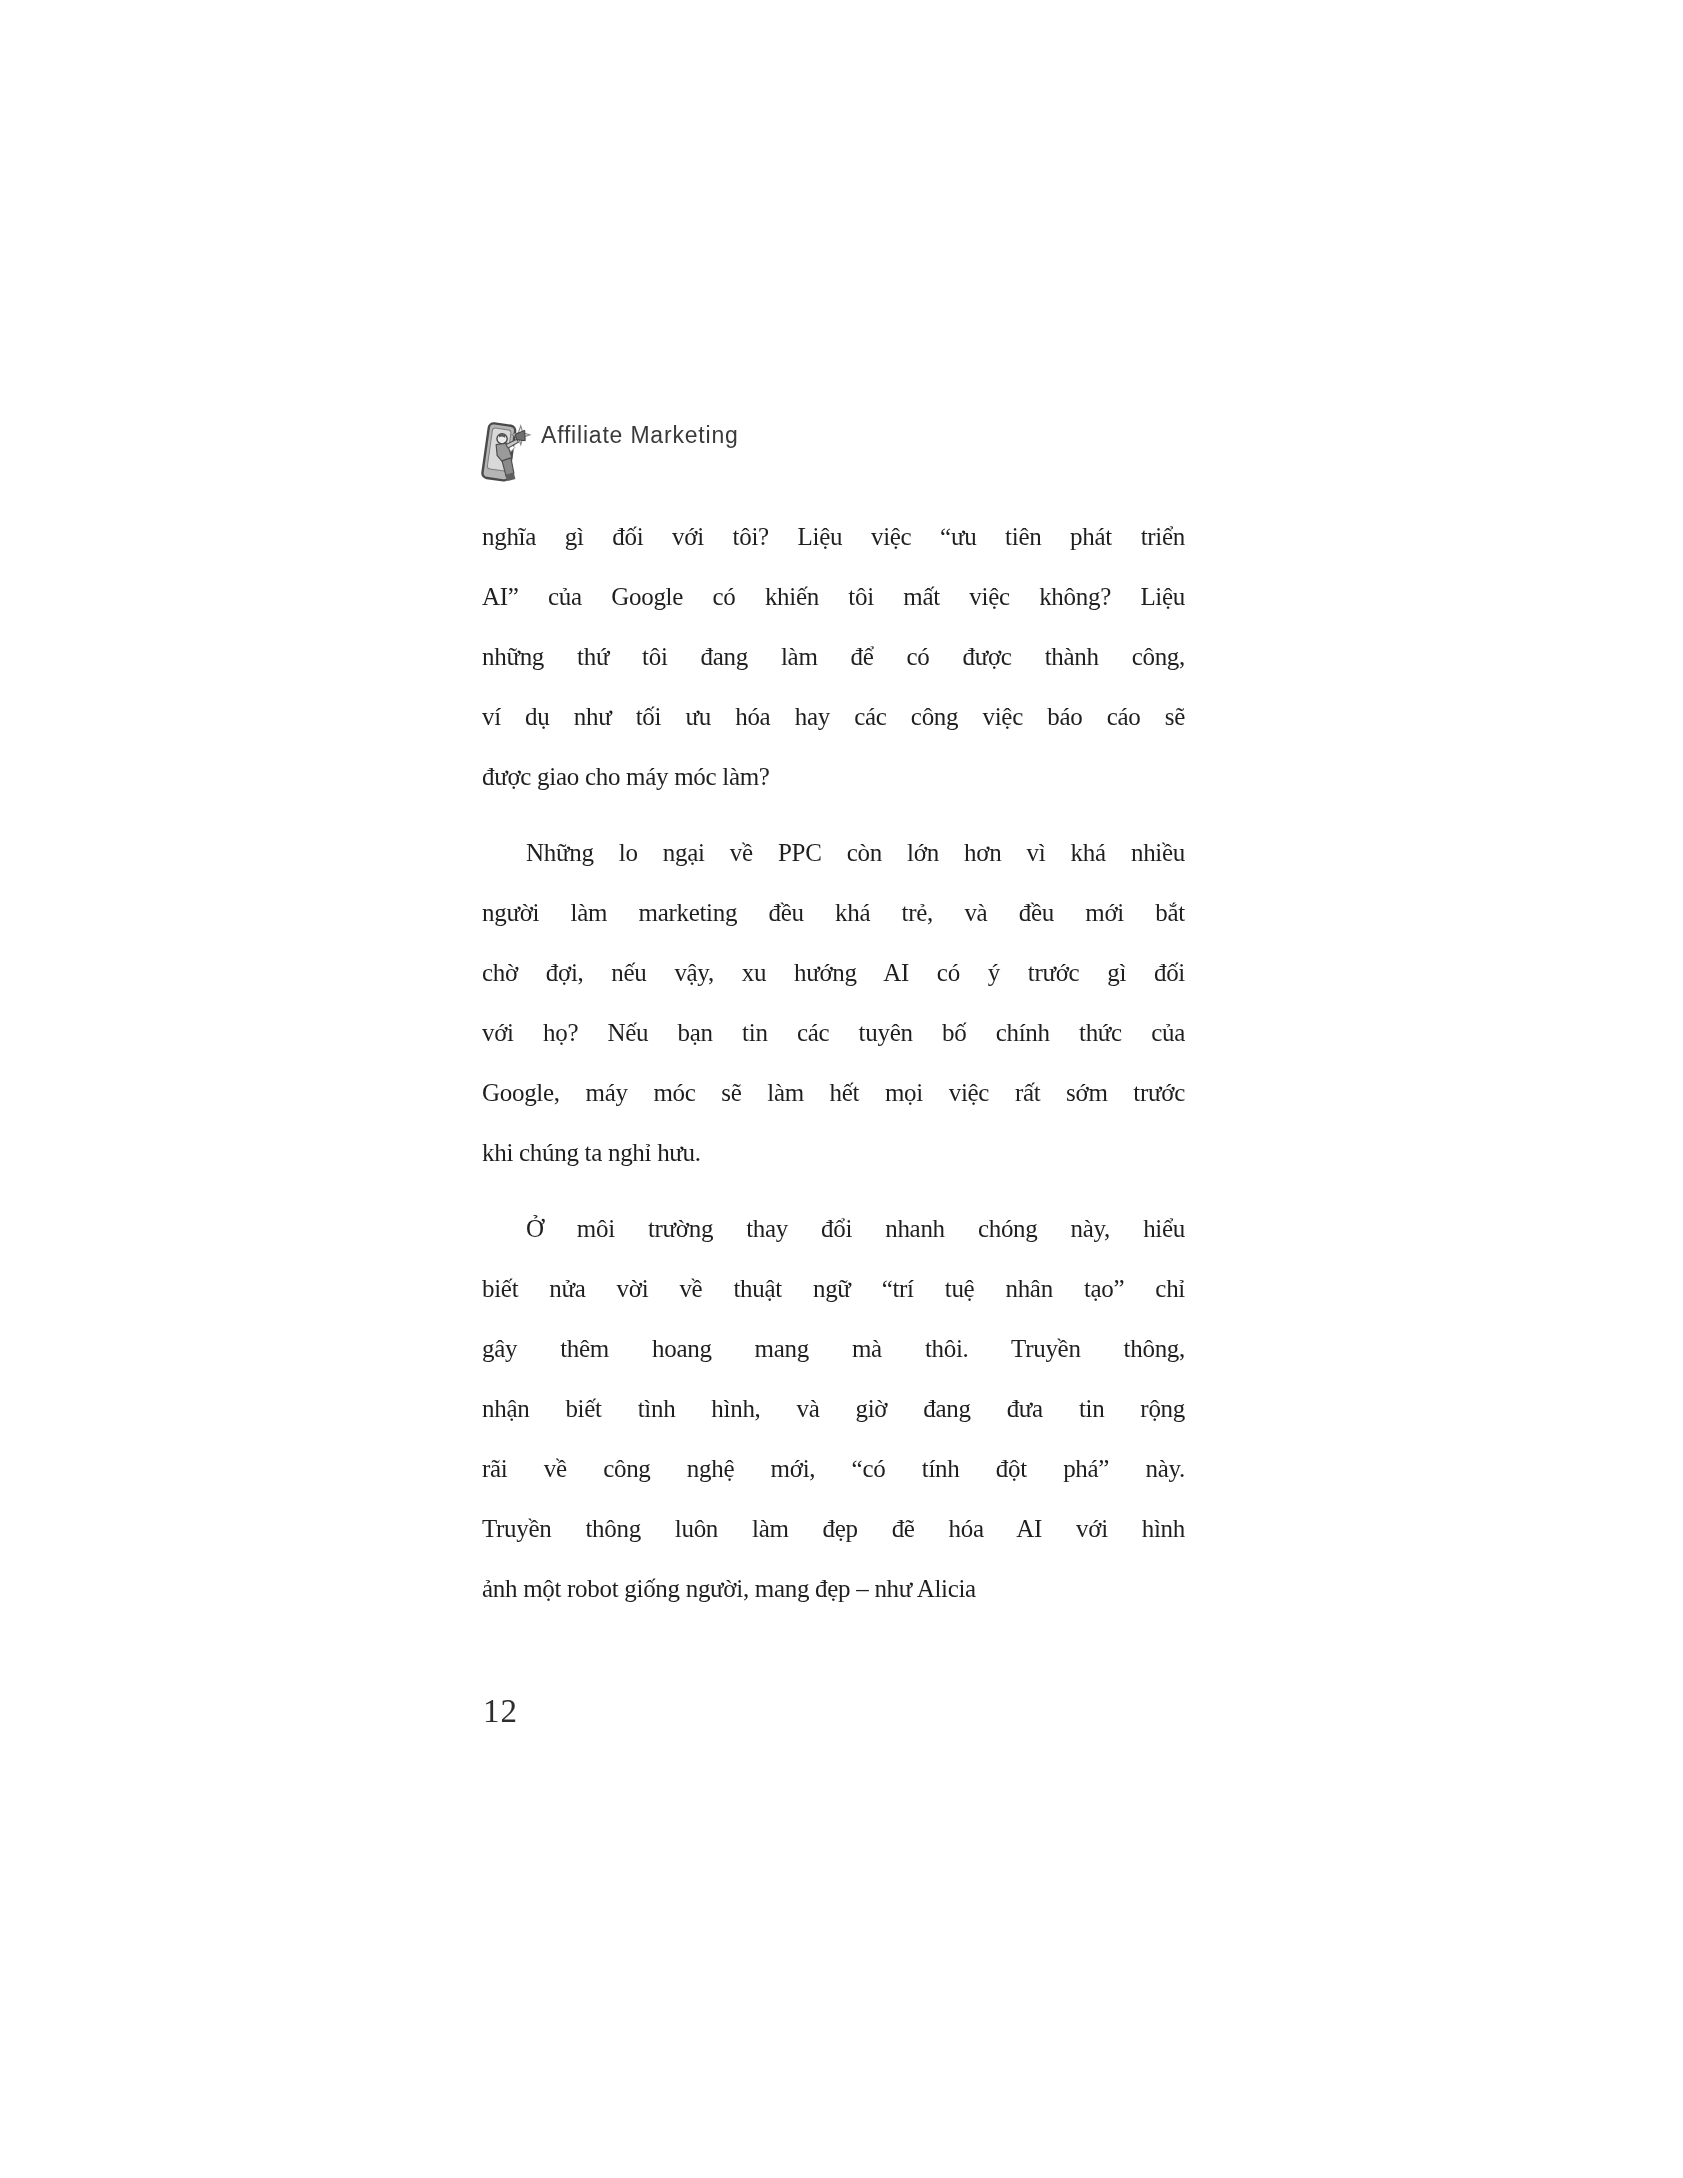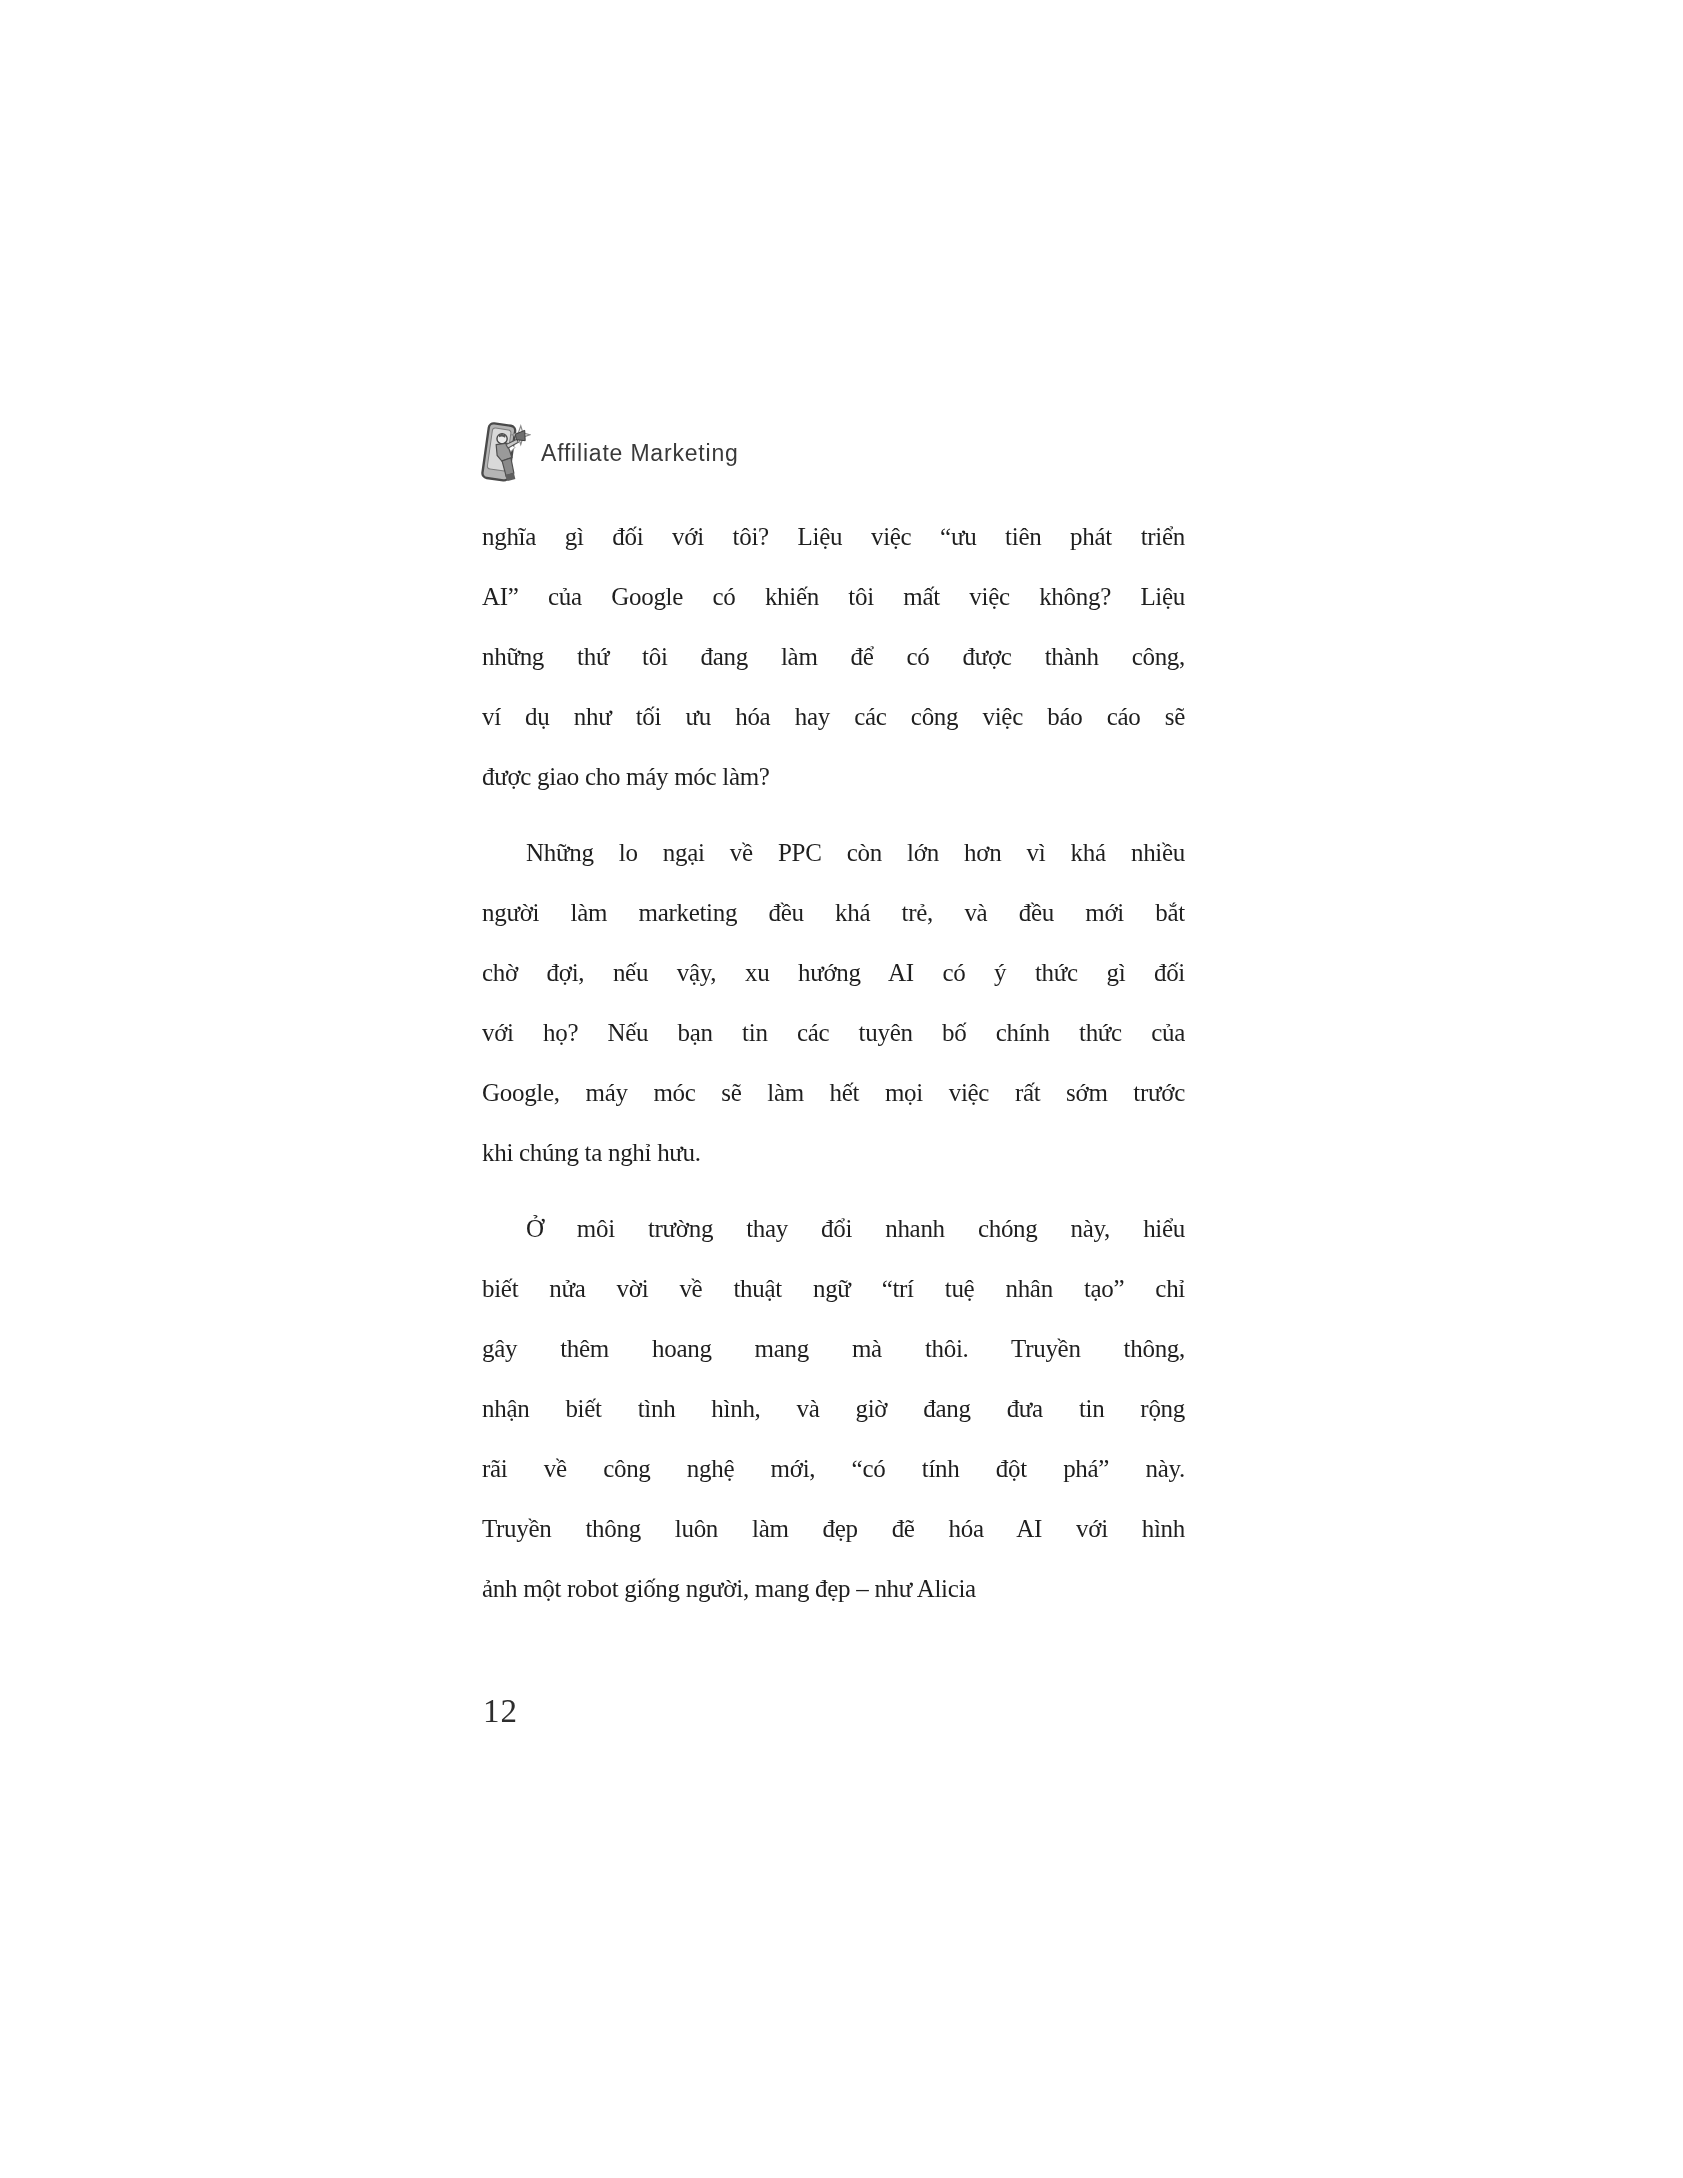--- a/index.html
+++ b/index.html
@@ -12,21 +12,21 @@
     font-family: "Liberation Serif", serif;
   }
 
   
   .header {
     position: absolute;
     left: 481px;
     top: 422px;
     height: 63px;
     display: flex;
-    align-items: center;
+    align-items: flex-start;
   }
   .header .logo {
     width: 50px;
     height: 63px;
     flex: 0 0 auto;
   }
   .header .title {
     margin-left: 10px;
     font-family: "Liberation Sans", sans-serif;
     font-size: 23px;
@@ -105,21 +105,21 @@
       <div class="para">
         <div class="line">nghĩa gì đối với tôi? Liệu việc “ưu tiên phát triển</div>
         <div class="line">AI” của Google có khiến tôi mất việc không? Liệu</div>
         <div class="line">những thứ tôi đang làm để có được thành công,</div>
         <div class="line">ví dụ như tối ưu hóa hay các công việc báo cáo sẽ</div>
         <div class="line last">được giao cho máy móc làm?</div>
       </div>
       <div class="para indent">
         <div class="line">Những lo ngại về PPC còn lớn hơn vì khá nhiều</div>
         <div class="line">người làm marketing đều khá trẻ, và đều mới bắt</div>
-        <div class="line">chờ đợi, nếu vậy, xu hướng AI có ý thức gì đối</div>
+        <div class="line">chờ đợi, nếu vậy, xu hướng AI có ý trước gì đối</div>
         <div class="line">với họ? Nếu bạn tin các tuyên bố chính thức của</div>
         <div class="line">Google, máy móc sẽ làm hết mọi việc rất sớm trước</div>
         <div class="line last">khi chúng ta nghỉ hưu.</div>
       </div>
       <div class="para indent">
         <div class="line">Ở môi trường thay đổi nhanh chóng này, hiểu</div>
         <div class="line">biết nửa vời về thuật ngữ “trí tuệ nhân tạo” chỉ</div>
         <div class="line">gây thêm hoang mang mà thôi. Truyền thông,</div>
         <div class="line">nhận biết tình hình, và giờ đang đưa tin rộng</div>
         <div class="line">rãi về công nghệ mới, “có tính đột phá” này.</div>

